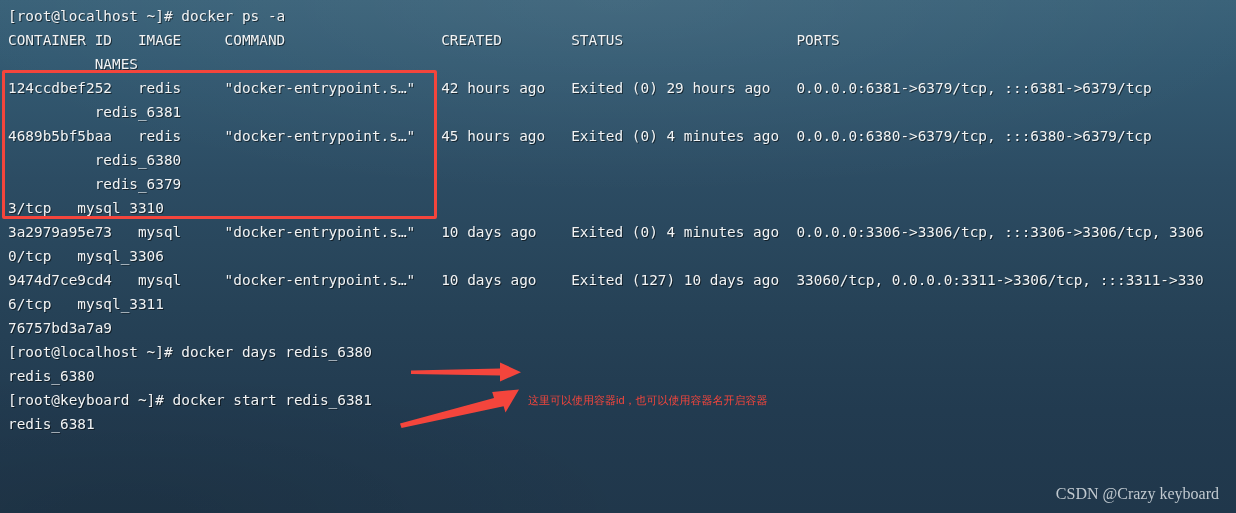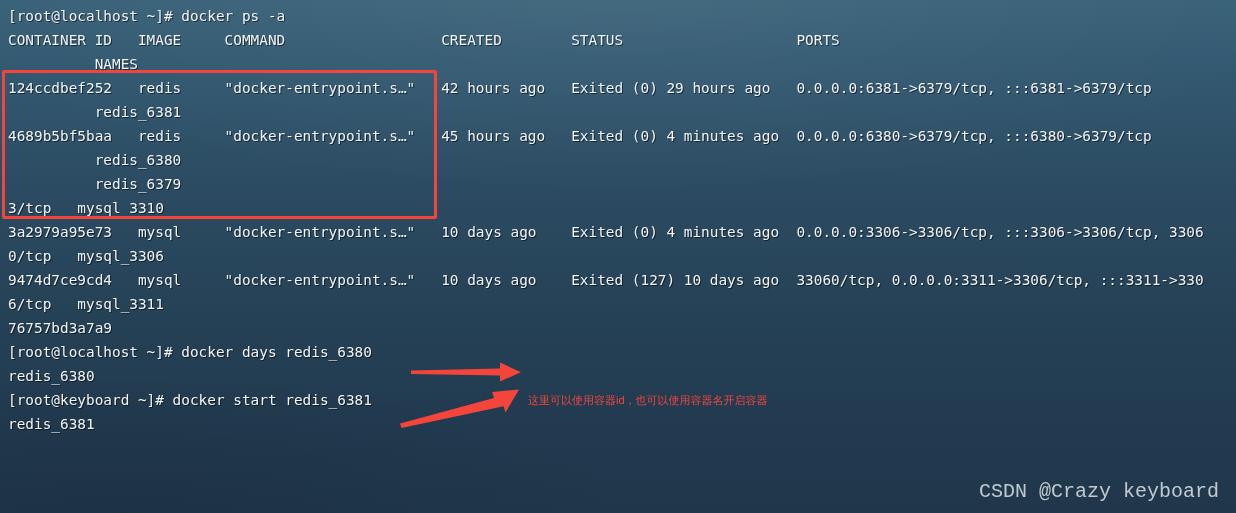--- a/index.html
+++ b/index.html
@@ -80,22 +80,22 @@
     width: 1236px;
     height: 513px;
     z-index: 7;
     pointer-events: none;
   }
 
   .watermark {
     position: absolute;
     right: 17px;
     bottom: 10px;
-    font-family: Liberation Mono, monospace;
-    font-size: 20px;
+    font-family: Liberation Serif, serif;
+    font-size: 16px;
     color: #cfd6db;
     opacity: 0.92;
     white-space: pre;
     z-index: 8;
   }
 </style>
 </head>
 <body>
 
 <div id="screen">

